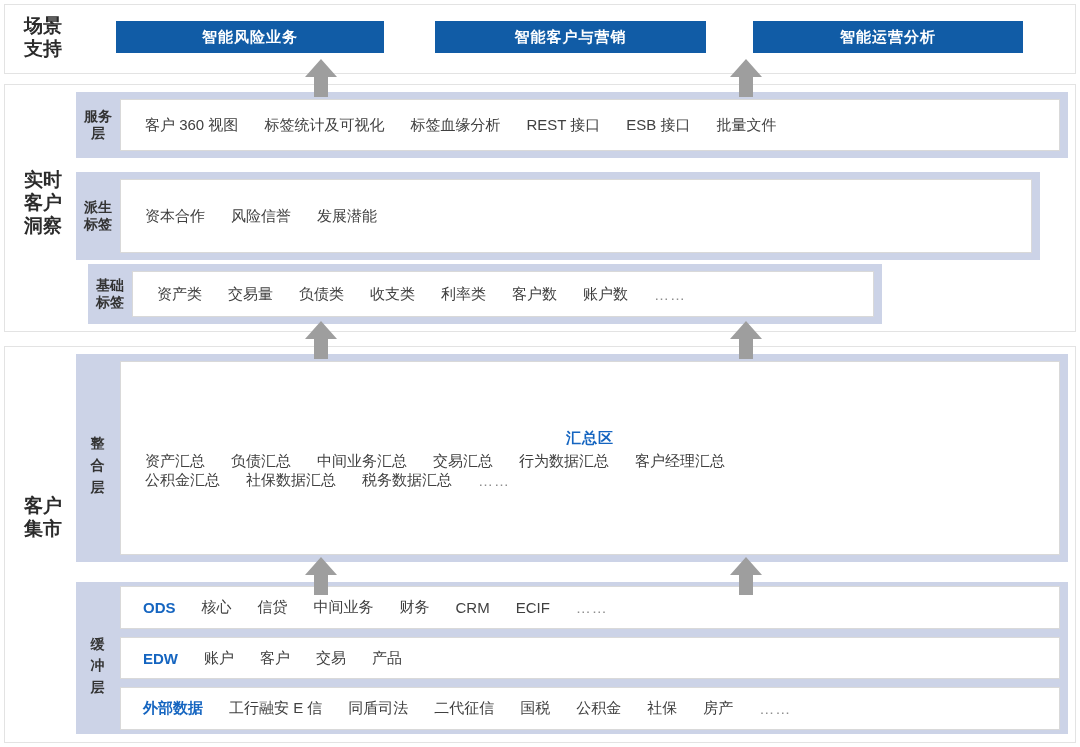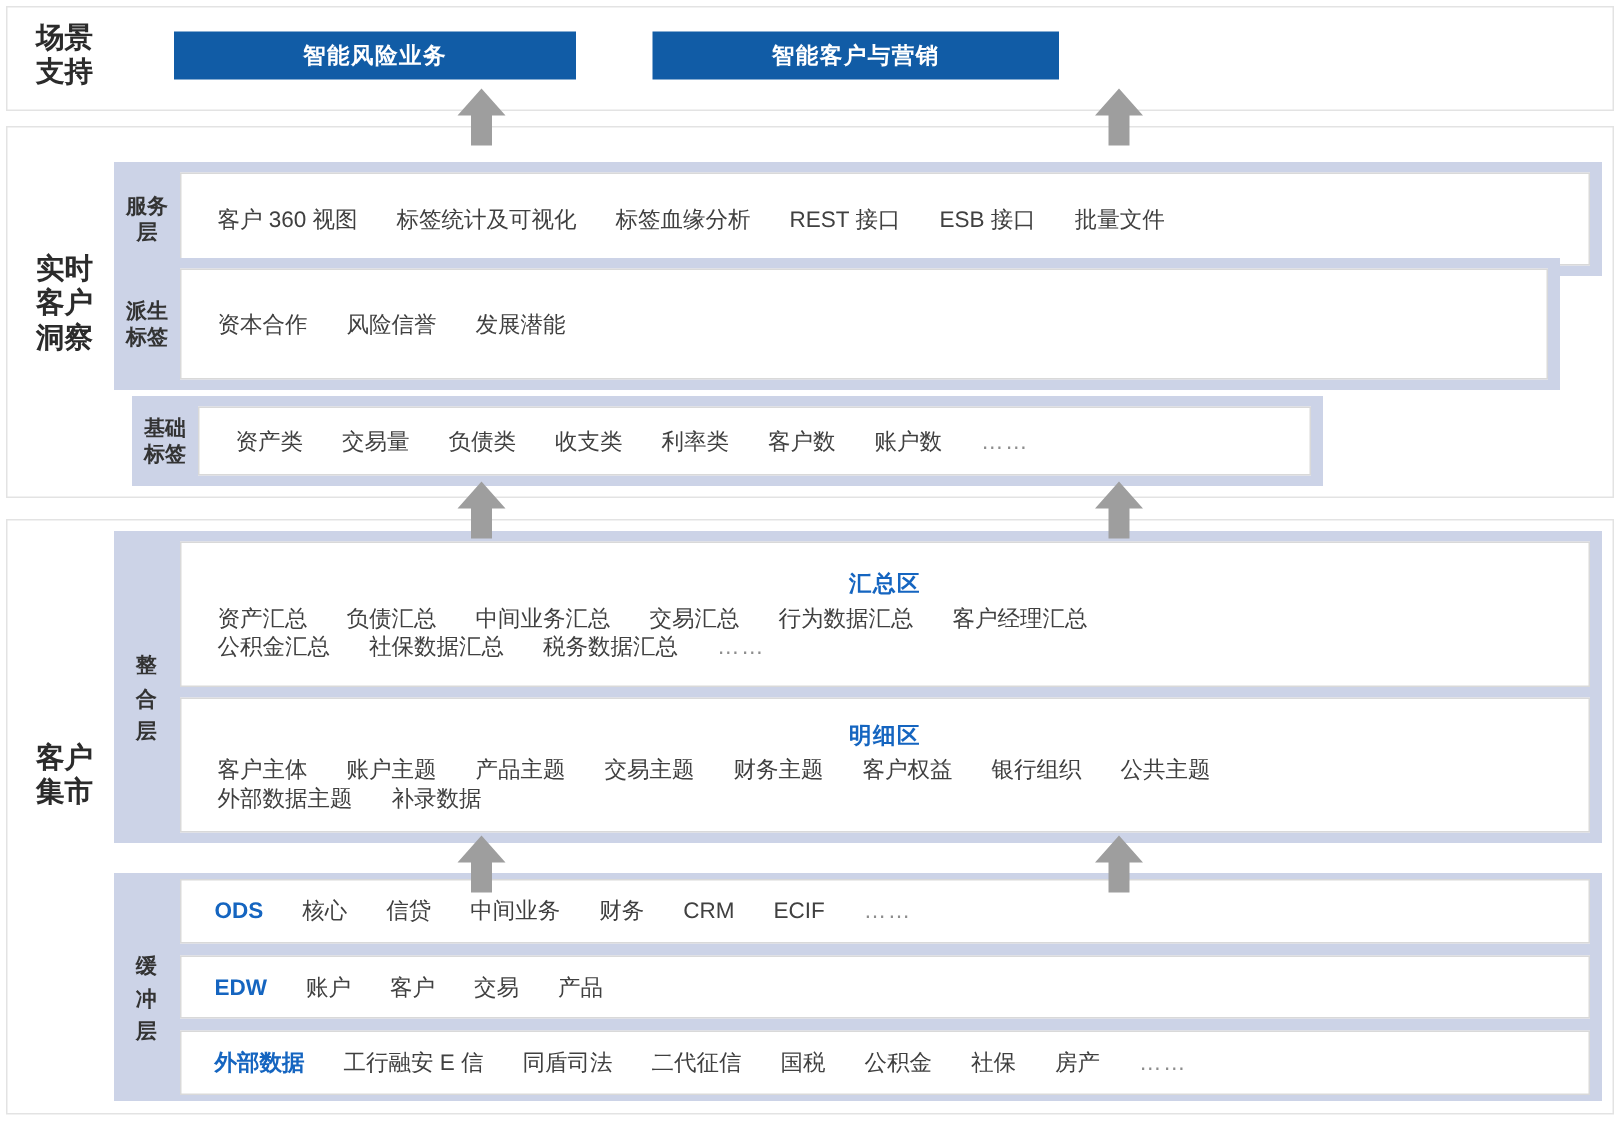--- a/index.html
+++ b/index.html
@@ -112,21 +112,21 @@
   .zone-title{
     text-align:center;
     font-size:15px;
     color:#1565c0;
     font-weight:bold;
     padding:2px 0 4px 0;
     letter-spacing:1px;
   }
 
   
-  #layer-service{left:76px;top:92px;width:992px;height:76px;margin-top:16px;}
+  #layer-service{left:76px;top:92px;width:992px;height:66px;}
   #layer-derived{left:76px;top:172px;width:964px;height:88px;}
   #layer-basic{left:88px;top:264px;width:794px;height:60px;}
 
   
   #layer-integrate{left:76px;top:354px;width:992px;height:208px;}
   #layer-buffer{left:76px;top:582px;width:992px;height:152px;}
 
   
   #layer-integrate .layer-inner{
     flex:1 1 auto;display:flex;flex-direction:column;
@@ -158,20 +158,21 @@
 
   <div class="panel" id="panel-scene"></div>
 
   <div class="section-title" id="title-scene">
     <div>场景</div>
     <div>支持</div>
   </div>
 
   <div class="scene-btn" id="scene-btn-0">智能风险业务</div>
   <div class="scene-btn" id="scene-btn-1">智能客户与营销</div>
+  <div class="scene-btn" id="scene-btn-2">智能运营分析</div>
 
   <div class="panel" id="panel-insight"></div>
 
   <div class="section-title" id="title-insight">
     <div>实时</div>
     <div>客户</div>
     <div>洞察</div>
   </div>
 
   <div class="layer" id="layer-service">
@@ -256,37 +257,20 @@
           <span class="item">客户经理汇总</span>
         </div>
         <div class="item-row">
           <span class="item">公积金汇总</span>
           <span class="item">社保数据汇总</span>
           <span class="item">税务数据汇总</span>
           <span class="item dots">……</span>
         </div>
       </div>
 
-      <div class="layer-box" id="box-detail">
-        <div class="zone-title">明细区</div>
-        <div class="item-row">
-          <span class="item">客户主体</span>
-          <span class="item">账户主题</span>
-          <span class="item">产品主题</span>
-          <span class="item">交易主题</span>
-          <span class="item">财务主题</span>
-          <span class="item">客户权益</span>
-          <span class="item">银行组织</span>
-          <span class="item">公共主题</span>
-        </div>
-        <div class="item-row">
-          <span class="item">外部数据主题</span>
-          <span class="item">补录数据</span>
-        </div>
-      </div>
     </div>
   </div>
 
   <div class="layer" id="layer-buffer">
     <div class="layer-label">
       <div class="vstack spaced">
         <span>缓</span><span>冲</span><span>层</span>
       </div>
     </div>
     <div class="layer-inner">

